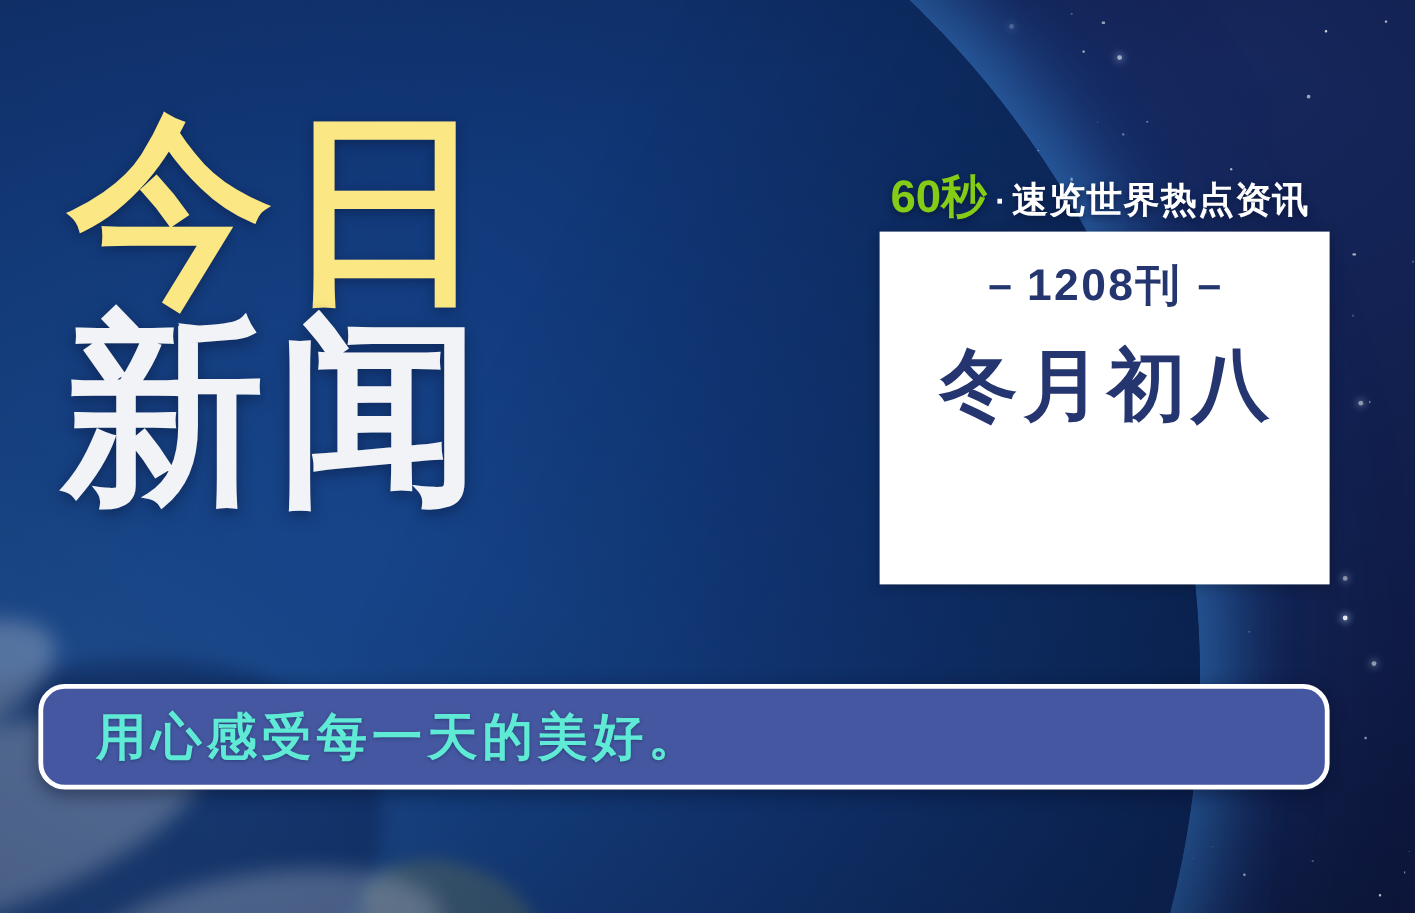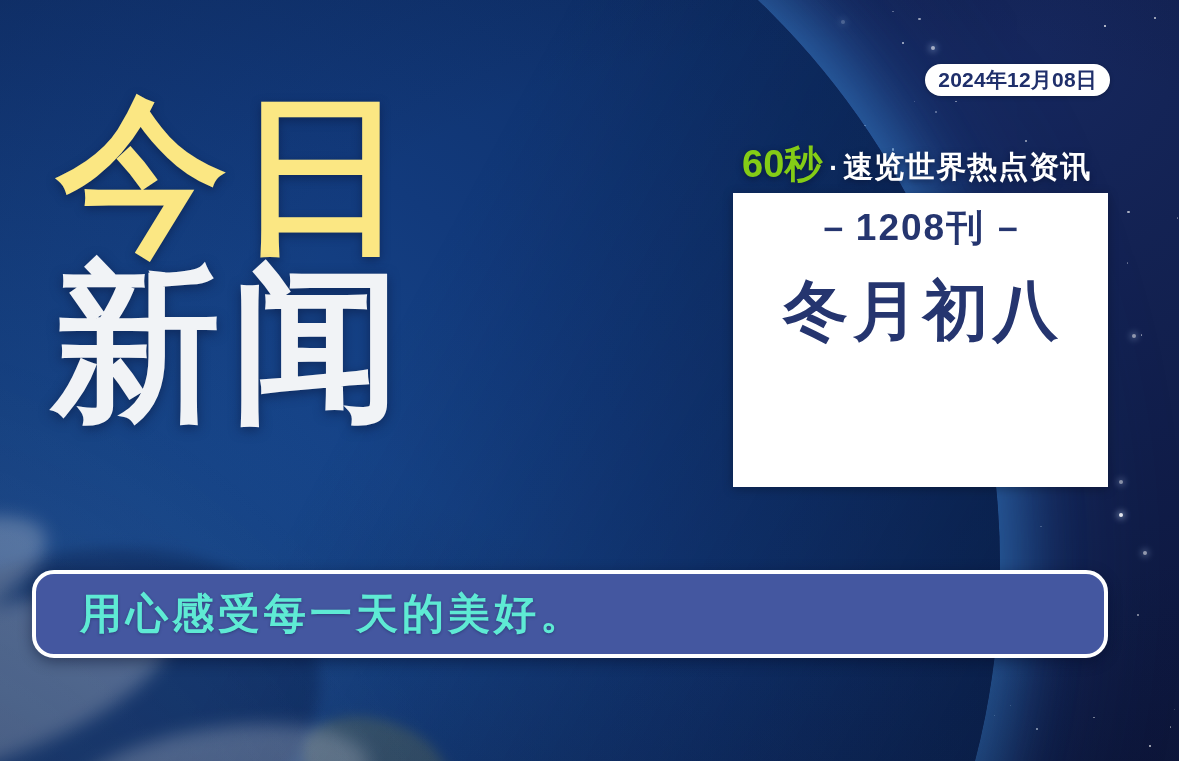--- a/index.html
+++ b/index.html
@@ -157,20 +157,21 @@
   }
 
   
   .card{
     position:absolute;
     left:733px; top:193px;
     width:375px; height:294px;
     background:#ffffff;
     display:flex; flex-direction:column;
     align-items:center; justify-content:flex-start;
+    padding-top:10px;
     box-shadow:0 2px 10px rgba(0,0,0,.28);
   }
   .card-issue{
     color:#25356f;
     font-size:37px; font-weight:bold;
     letter-spacing:2px;
     margin-top:10px;
     white-space:nowrap;
   }
   .card-issue .dash{ letter-spacing:0; padding:0 4px; }
@@ -328,21 +329,20 @@
         <div class="land" style="left: 861px; top: 935.3px; width: 150px; height: 95px; background: rgba(110, 130, 104, 0.48); transform: rotate(18deg);"></div>
         <div class="cloud" style="left: 320.4px; top: 829.8px; width: 420px; height: 150px; transform: rotate(-18deg); opacity: 0.55;"></div>
         <div class="cloud" style="left: 630px; top: 943.4px; width: 300px; height: 110px; transform: rotate(-8deg); opacity: 0.55;"></div>
         <div class="cloud" style="left: 287.4px; top: 757.2px; width: 330px; height: 108px; transform: rotate(-22deg); opacity: 0.55;"></div>
       </div>
     <div class="earth-shade"></div>
   </div>
 
   <div class="vignette"></div>
 
-  <div class="date-pill">2024年12月08日</div>
 
   <div class="title-block">
     <div class="title-line title-jinri">今日</div>
     <div class="title-line title-xinwen">新闻</div>
   </div>
 
   <div class="headline">
     <span class="sec">60秒</span>
     <span class="dot">·</span>
     <span class="sub">速览世界热点资讯</span>

